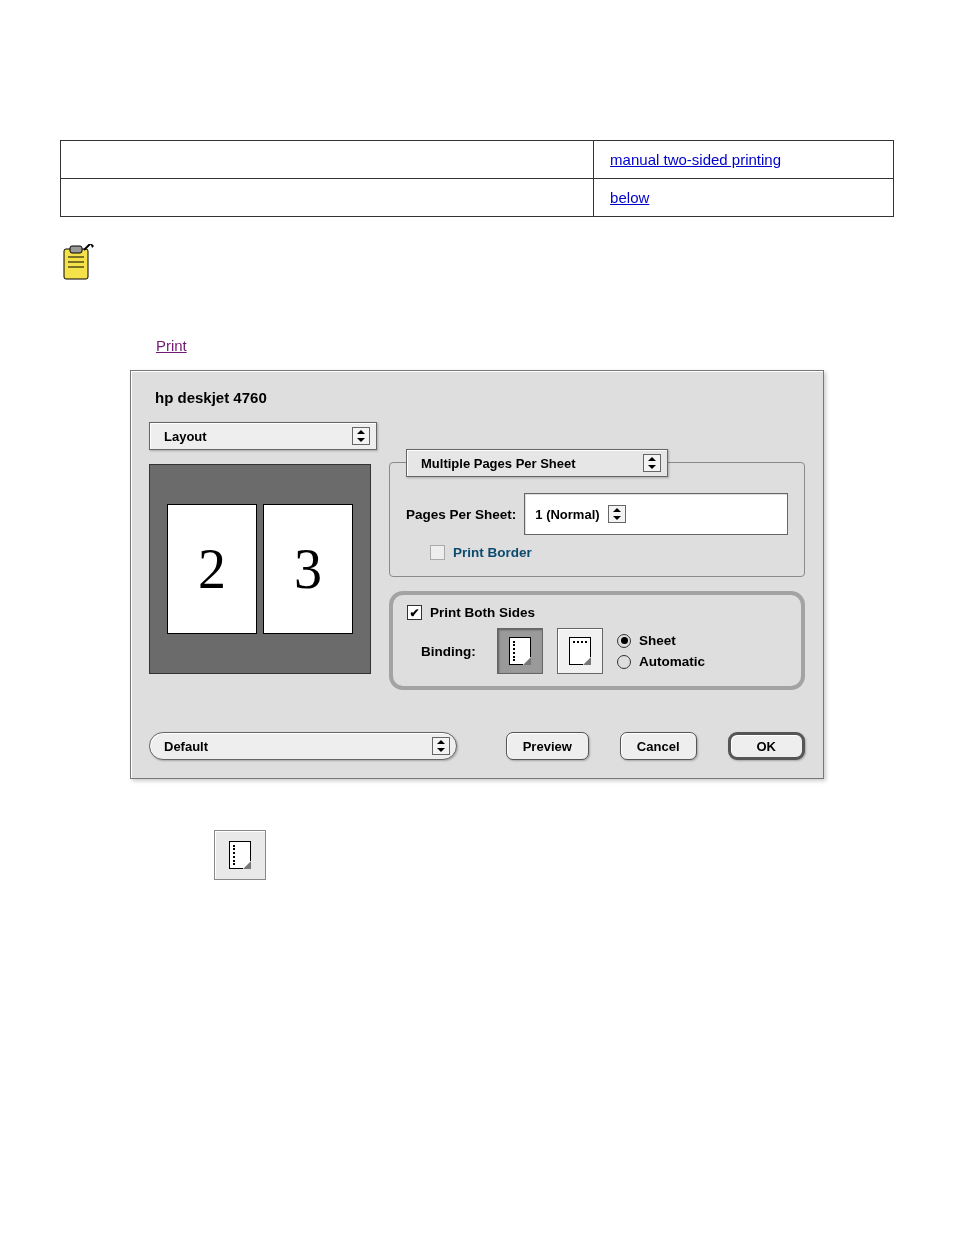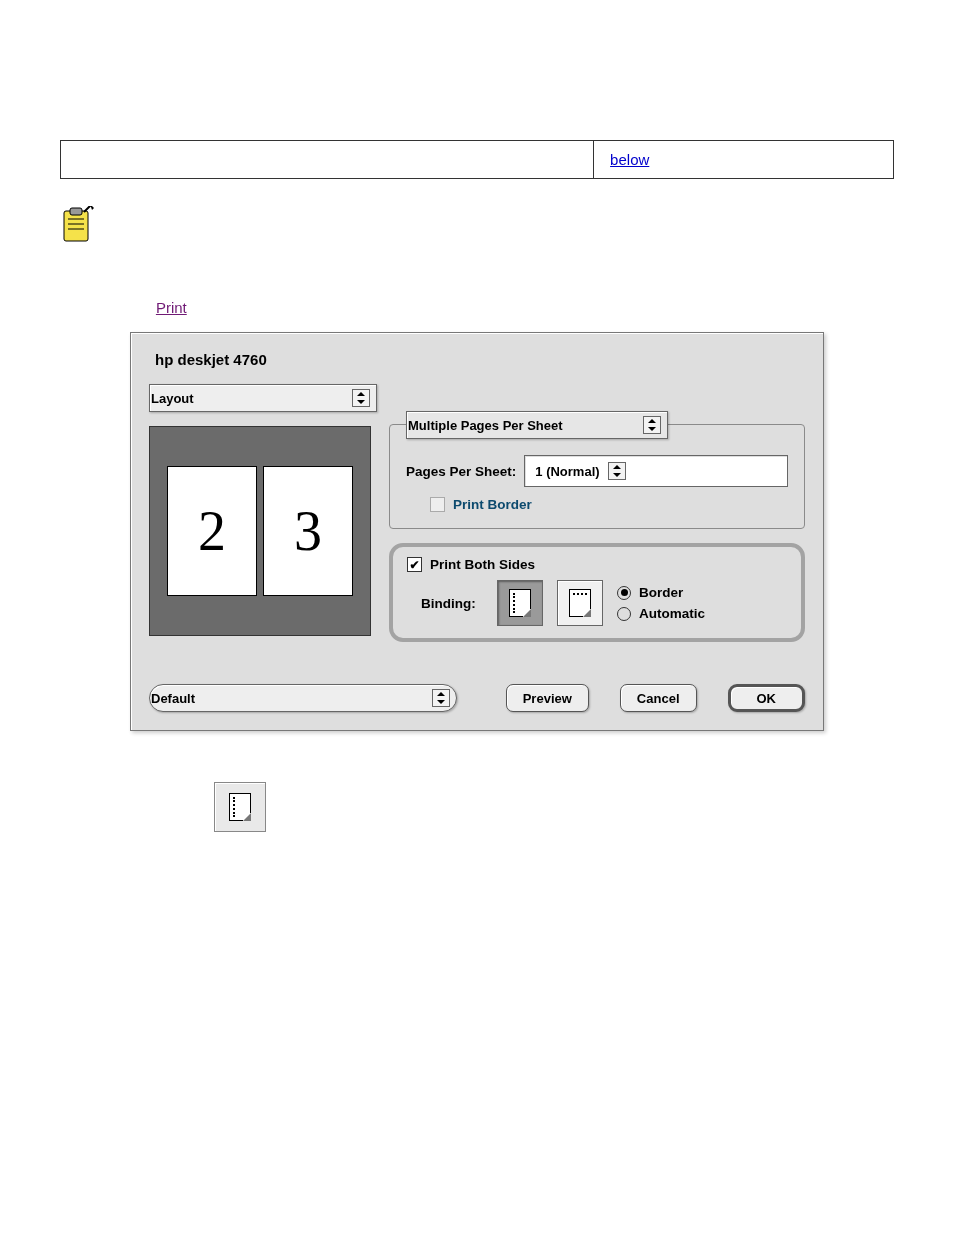--- a/index.html
+++ b/index.html
@@ -92,21 +92,21 @@
     font-size: 15px;
     margin: 4px 4px 16px 6px;
   }
   .classic-dd {
     display: inline-flex;
     align-items: center;
     height: 28px;
     background: #eee;
     border: 1px solid #666;
     box-shadow: 1px 1px 0 #fff inset, 1px 1px 2px rgba(0,0,0,.25);
-    padding: 0 6px 0 1px;
+    padding: 0 6px 0 14px;
     font-weight: bold;
     font-size: 13px;
   }
   .classic-dd .spacer { flex: 1; }
   .arrows {
     width: 18px; height: 18px;
     border: 1px solid #666;
     background: #f3f3f3;
     margin-left: 8px;
     display: flex; flex-direction: column;
@@ -167,21 +167,21 @@
     background: #e6e6e6;
   }
   .row {
     display: flex; align-items: center; gap: 8px;
     margin-top: -12px;
     margin-bottom: 10px;
   }
   .label-bold { font-weight: bold; font-size: 13.5px; }
   .dd-wide {
     flex: 1;
-    height: 32px;
+    height: 42px;
     background: #fff;
     border: 1px solid #666;
     box-shadow: 1px 1px 0 #ddd inset;
     display: flex; align-items: center;
     padding: 0 6px 0 10px;
     font-weight: bold;
     font-size: 13px;
   }
   .check-row {
     display: flex; align-items: center; gap: 8px;
@@ -299,20 +299,26 @@
     display: flex; align-items: center; justify-content: center;
   }
 </style>
 </head>
 <body>
 
 <div class="page">
 
   <table class="table">
     <tbody>
+        <tr>
+      <td class="col-left"></td>
+      <td class="col-right">
+        <span class="link">manual two-sided printing</span>
+      </td>
+    </tr>
     <tr>
       <td class="col-left"></td>
       <td class="col-right">
         <span class="link">below</span>
       </td>
     </tr>
   </tbody>
     </table>
 
   <div class="note-row">
@@ -399,21 +405,21 @@
               <div class="bind-btn">
                 <div class="micro-page">
                   <span class="spine-top"></span>
                     <span class="fold"></span>
                 </div>
               </div>
 
               <div class="radio-col">
                 <div class="radio-row">
                   <span class="radio checked"></span>
-                  <span>Border</span>
+                  <span>Sheet</span>
                 </div>
                 <div class="radio-row">
                   <span class="radio"></span>
                   <span>Automatic</span>
                 </div>
               </div>
             </div>
           </div>
         </div>
       </div>

